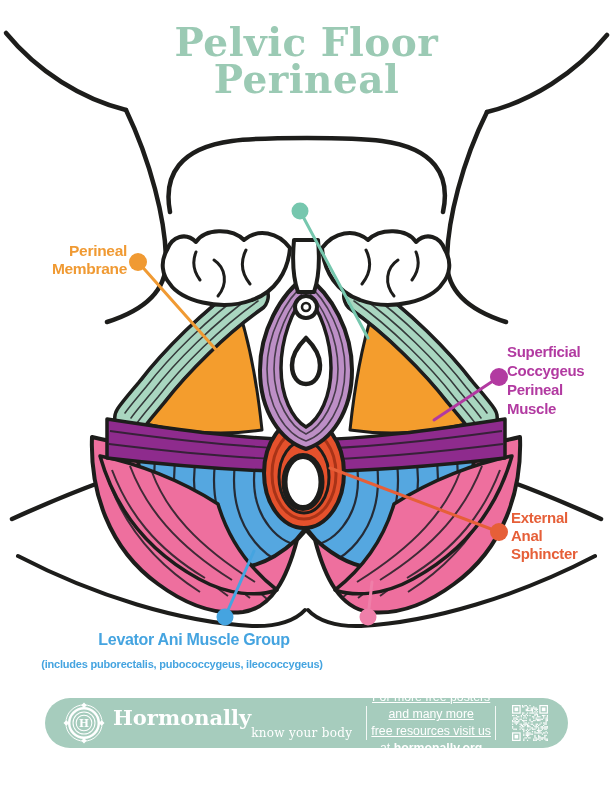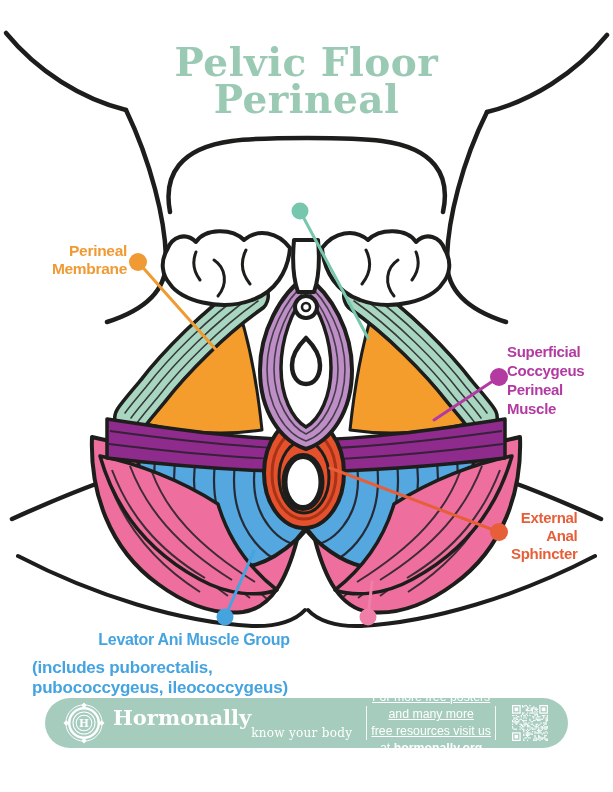--- a/index.html
+++ b/index.html
@@ -1,27 +1,27 @@
 <!DOCTYPE html>
 <html style="--outline: #1d1d1b; --stripe: #211f24; --title: #9bcab4; --teal: #76c7ae; --teal-fill: #a9d6c0; --orange: #f09a33; --orange-fill: #f49d2d; --magenta: #b23aa1; --magenta-fill: #8e2b8d; --red: #e65f38; --red-fill: #e5512c; --red-dark: #a93317; --blue: #45a4e0; --blue-fill: #55a7e0; --pink: #ef7fa9; --pink-fill: #ee6f9e; --lavender-fill: #bd8fc6; --footer-bg: #a6ccbd;"><head>
 <meta charset="utf-8">
 <style>
   html,body{margin:0;padding:0;background:#fff;}
   .poster{position:relative;width:613px;height:792px;background:#fff;overflow:hidden;
           font-family:"Liberation Sans",sans-serif;}
   .title{position:absolute;top:24px;left:0;right:0;text-align:center;
          font-family:"DejaVu Serif","Liberation Serif",serif;font-weight:bold;
-         font-size:39px;line-height:37px;letter-spacing:.5px;color:var(--title);margin-top:20px;}
+         font-size:39px;line-height:37px;letter-spacing:.5px;color:var(--title);}
   .lbl{position:absolute;font-weight:bold;letter-spacing:-.3px;}
   .lbl-ischio{top:183px;left:0;right:0;text-align:center;font-size:15px;color:var(--teal);}
   .lbl-perineal{top:242px;right:486px;text-align:right;font-size:15.5px;line-height:18px;color:var(--orange);width:160px;}
   .lbl-superficial{top:342px;left:507px;font-size:15px;line-height:19px;color:var(--magenta);}
-  .lbl-external{top:509px;left:511px;font-size:15px;line-height:18px;color:var(--red);text-align:right;}
+  .lbl-external{top:509px;left:511px;font-size:15px;line-height:18px;color:var(--red);}
   .lbl-levator{top:631px;left:74px;width:240px;text-align:center;font-size:16px;color:var(--blue);}
-  .lbl-levator-sub{top:658px;left:32px;width:300px;text-align:left;font-size:17px;letter-spacing:-.2px;color:var(--blue);}
+  .lbl-levator-sub{top:658px;left:32px;width:300px;text-align:center;font-size:11px;letter-spacing:-.2px;color:var(--blue);}
   .lbl-coccygeus{top:631px;left:271px;width:240px;text-align:center;font-size:16px;color:var(--pink);}
   .anatomy-svg{position:absolute;left:0;top:0;}
   .footer{position:absolute;left:45px;top:698px;width:523px;height:50px;border-radius:25px;
           background:var(--footer-bg);display:flex;align-items:center;color:#fff;}
   .brand{display:flex;align-items:center;gap:8px;margin-left:18px;}
   .brand-text{display:flex;line-height:1;}
   .brand-name{font-family:"DejaVu Serif","Liberation Serif",serif;font-weight:600;font-size:21px;}
   .brand-tagline{font-family:"DejaVu Serif","Liberation Serif",serif;font-size:12px;margin-top:20px;letter-spacing:.3px;}
   .footer-divider{width:1px;height:34px;background:rgba(255,255,255,.85);}
   .footer-msg{flex:1;text-align:center;font-size:12.3px;line-height:17px;text-decoration:underline;}

